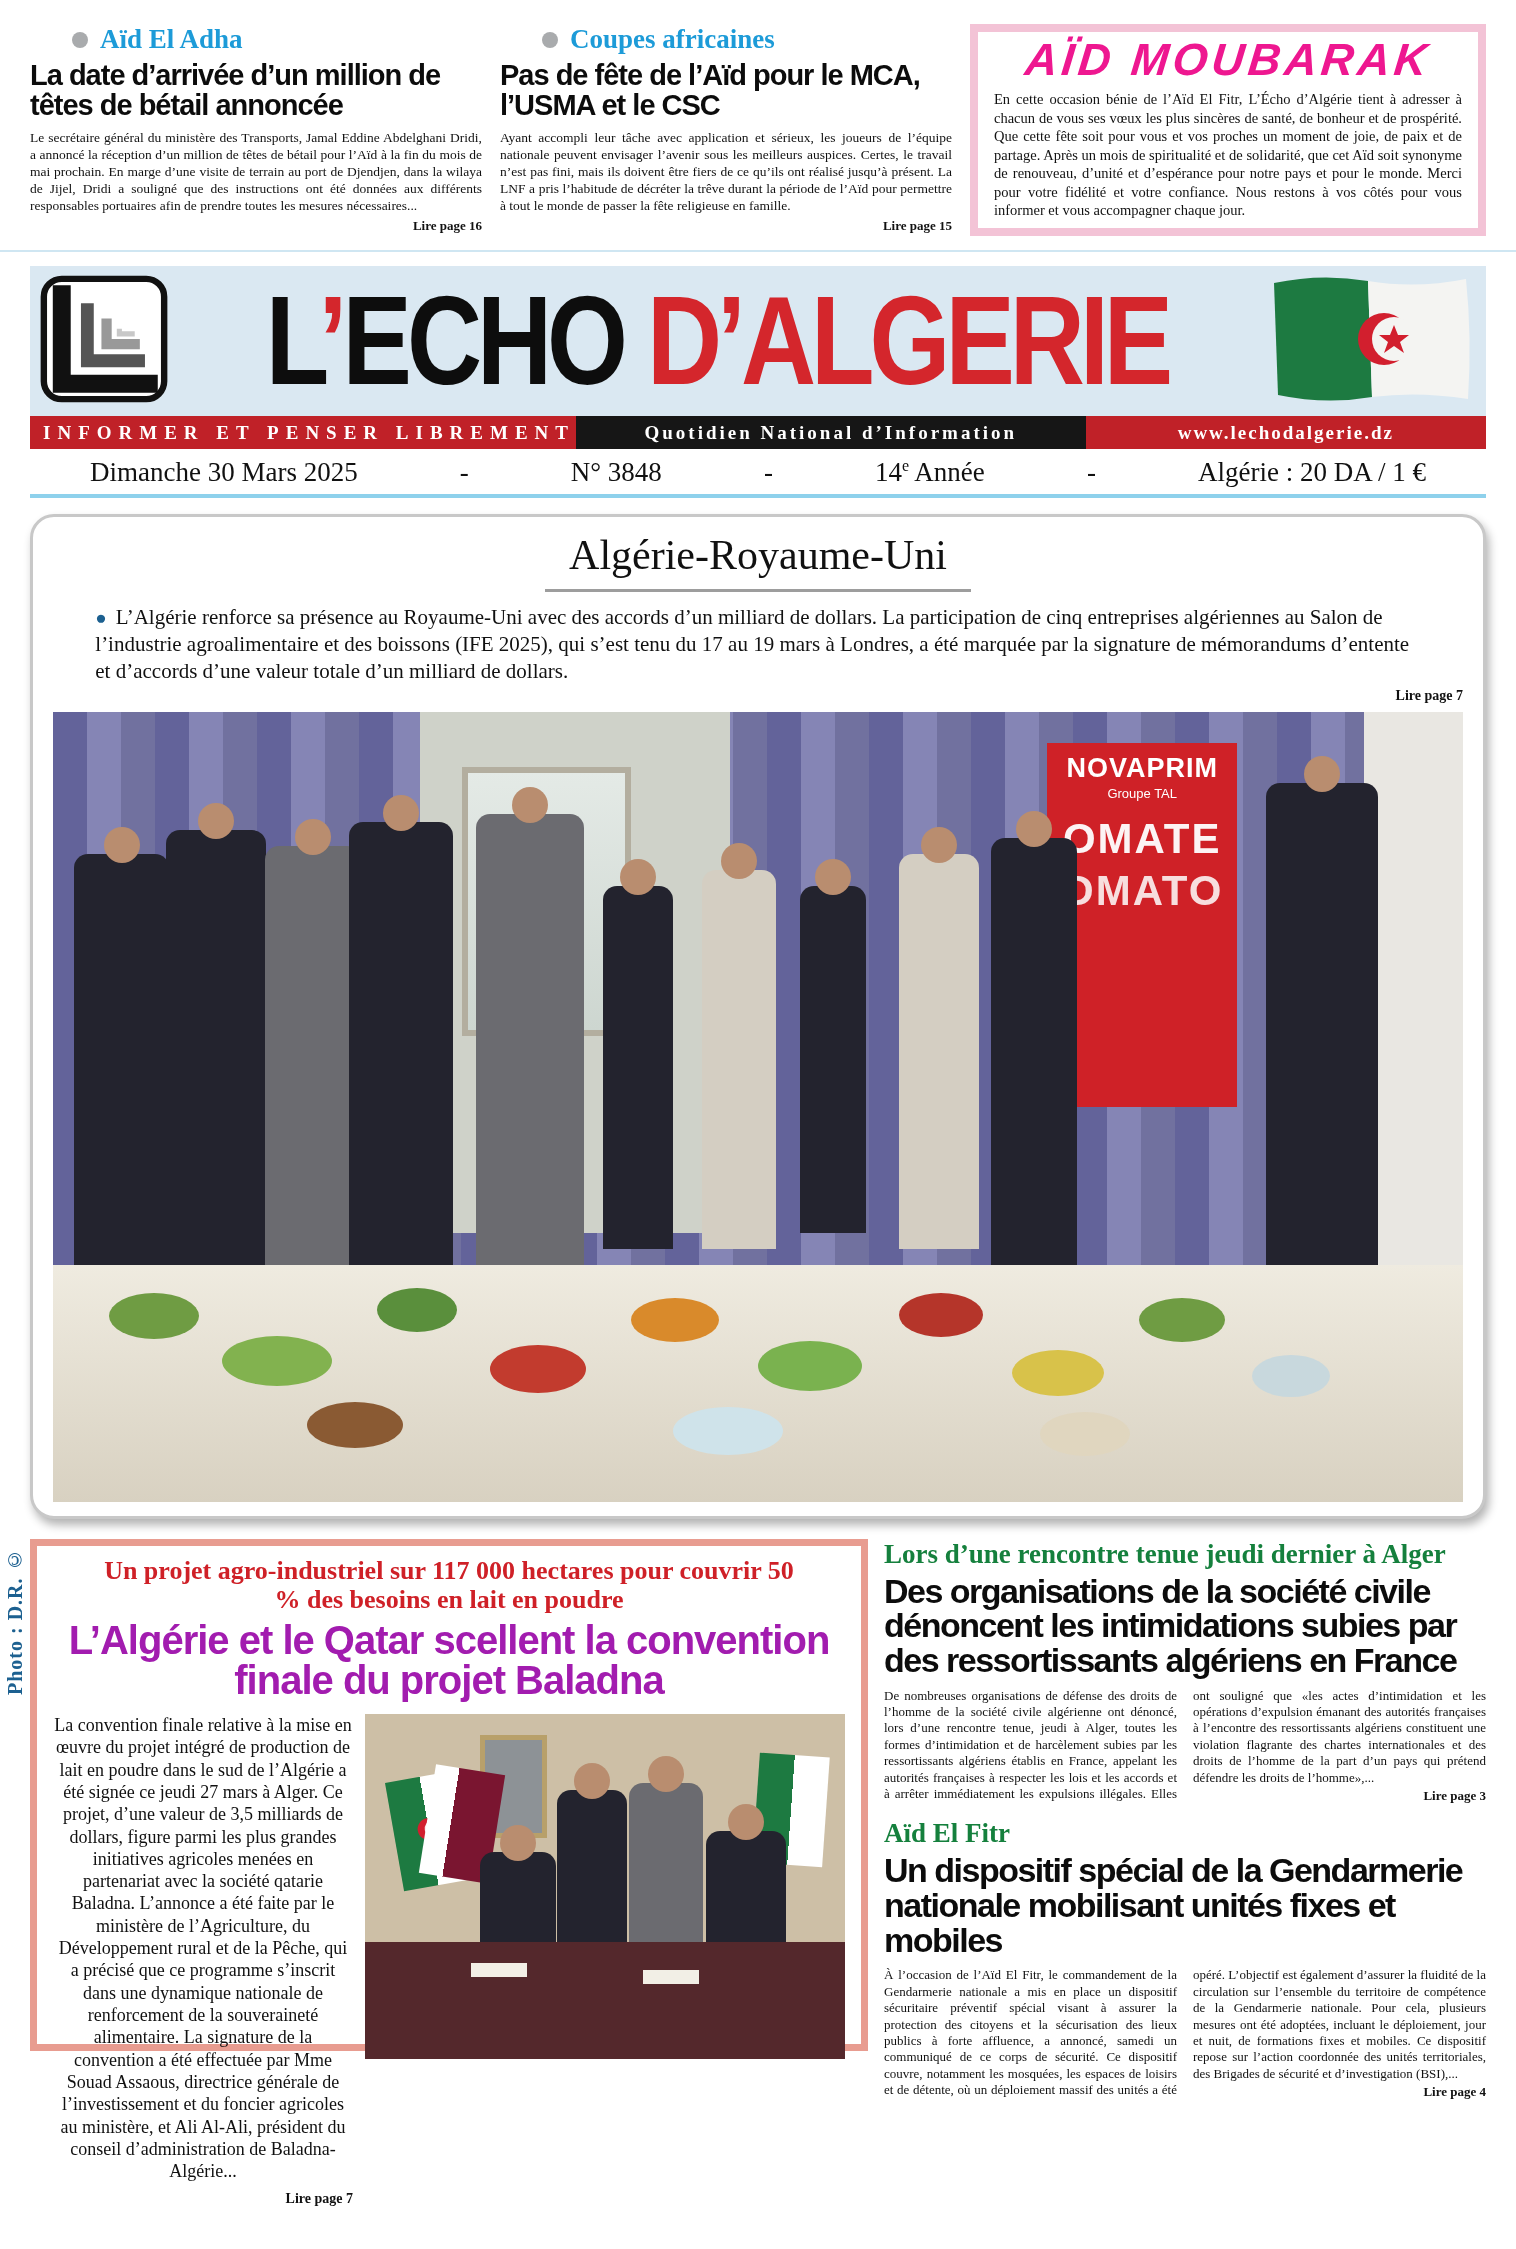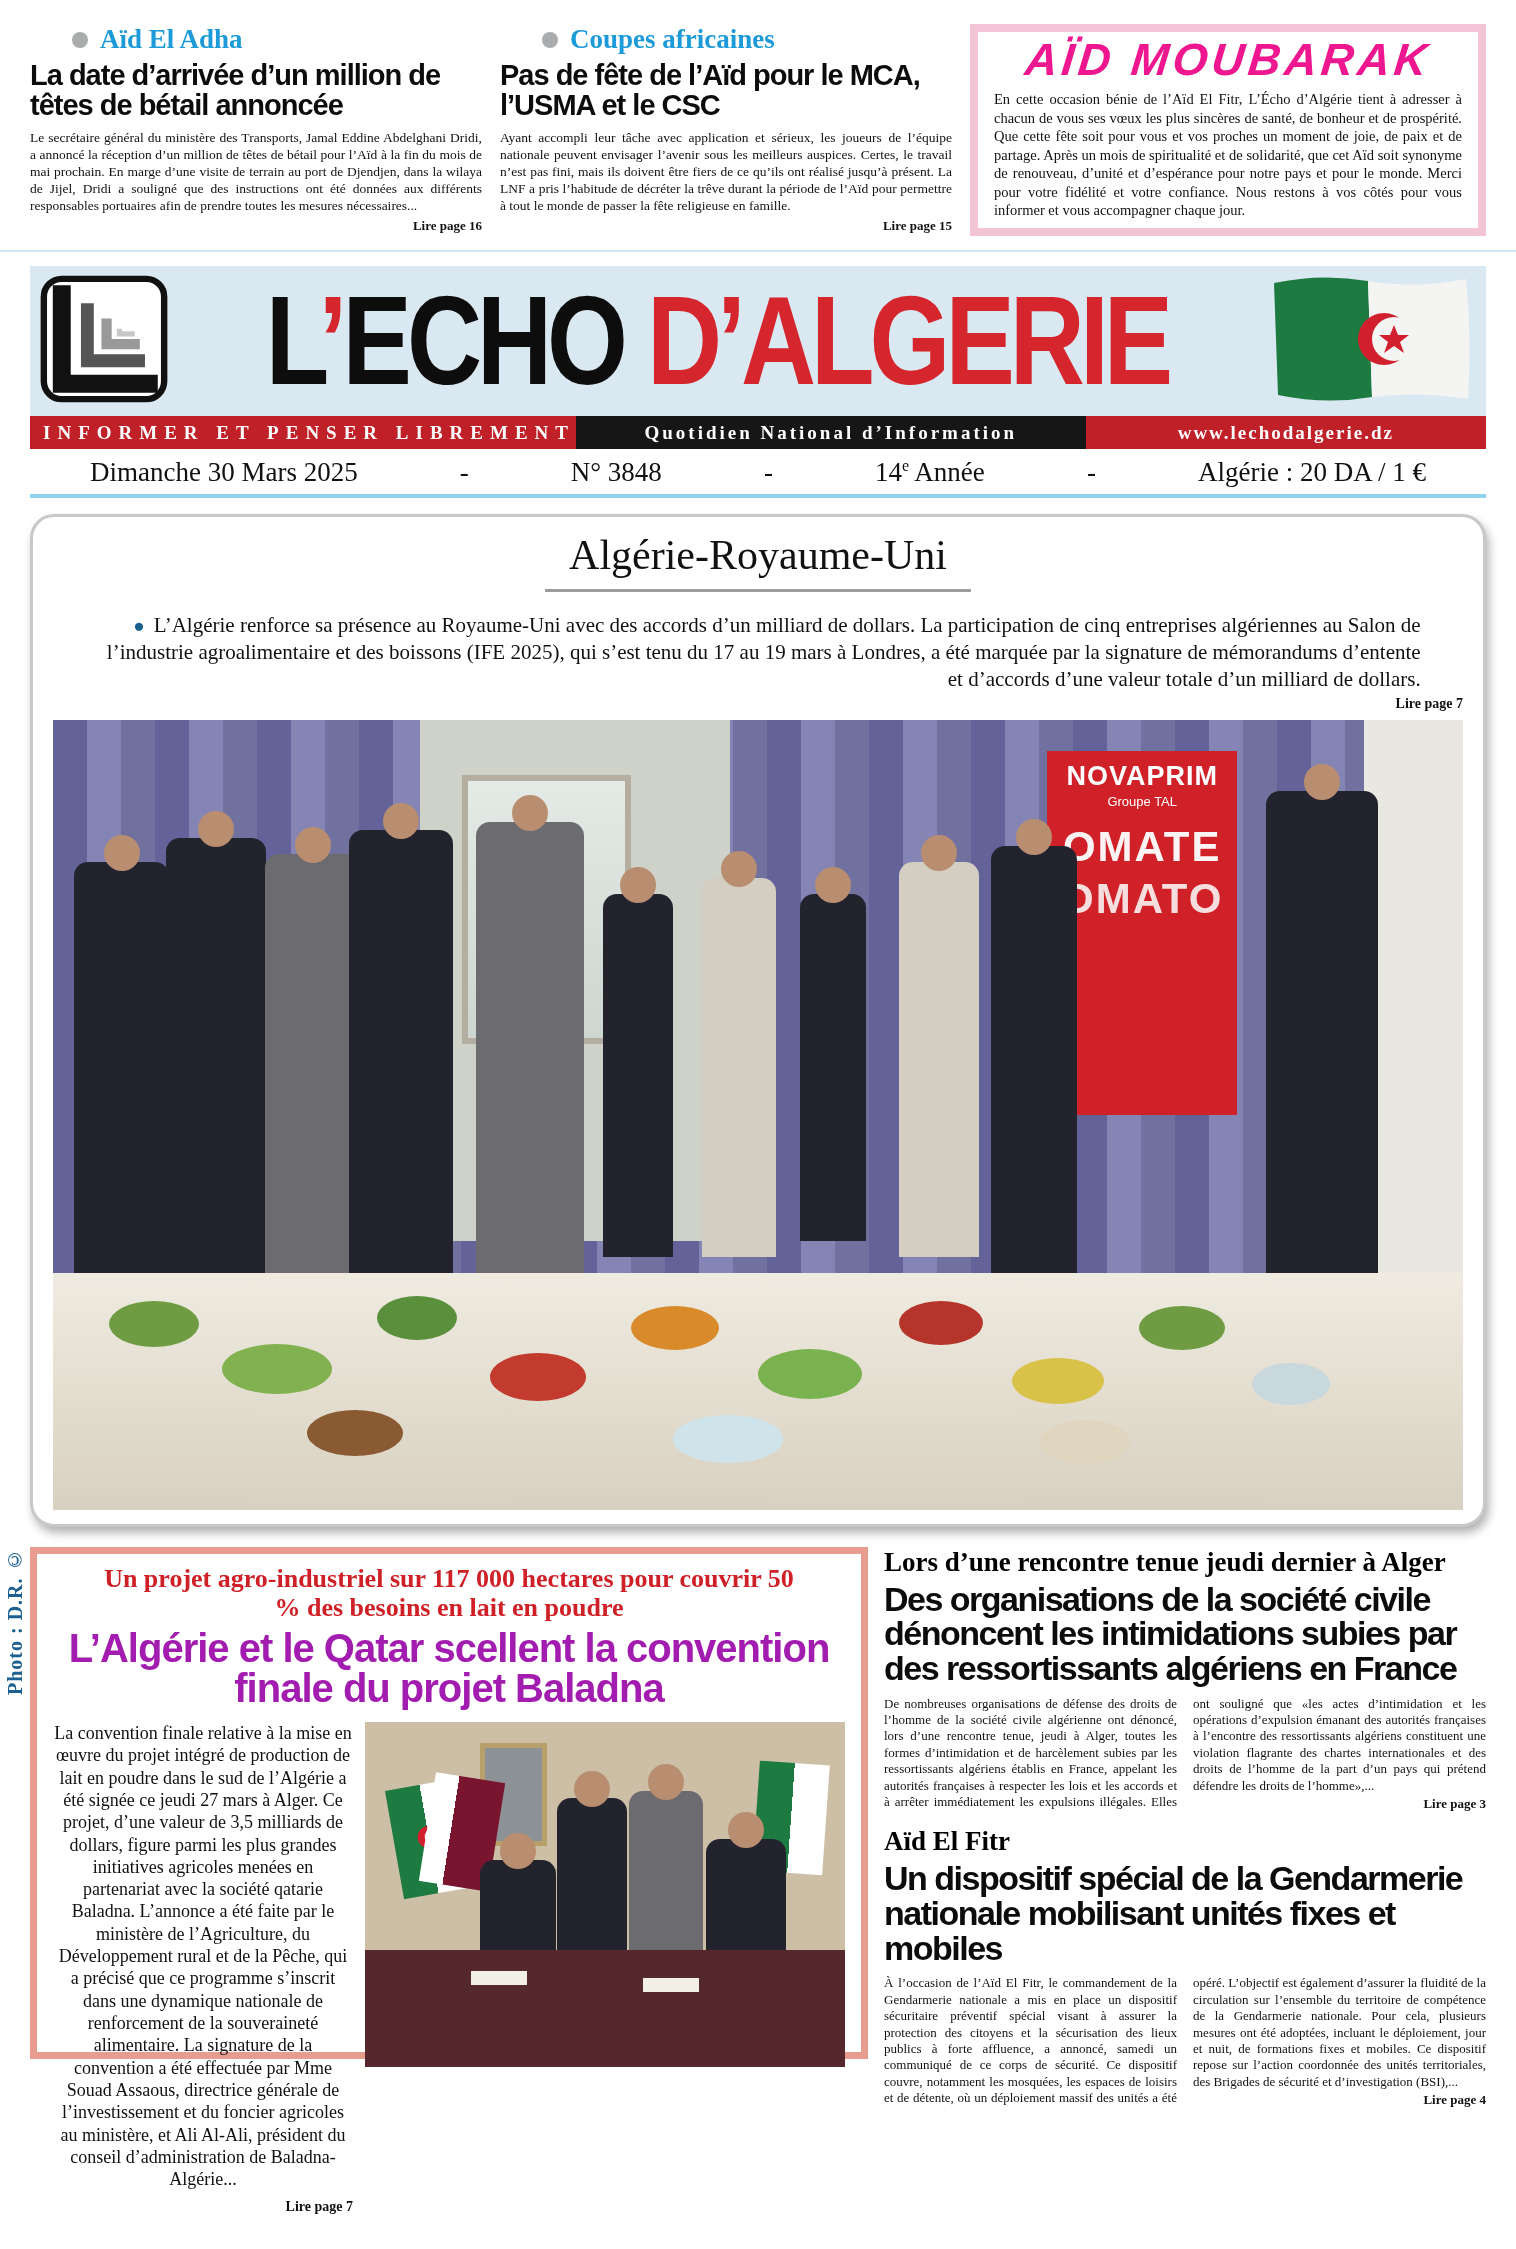--- a/index.html
+++ b/index.html
@@ -47,21 +47,21 @@
     padding:8px 60px 6px; font-size:27px; border-bottom:4px solid #8ed1ec; }
   .dateline sup { font-size:16px; }
 
   
   .main-story { margin:16px 30px 0; border:3px solid #c8c8c8; border-radius:24px;
     box-shadow:3px 6px 10px rgba(0,0,0,.3); padding:14px 20px 14px; background:#fff; }
   .main-kicker { text-align:center; font-size:42px; }
   .main-kicker span { display:inline-block; border-bottom:3px solid #9d9d9d; padding:0 24px 10px; }
   .main-headline { text-align:center; font-family:"Liberation Sans", sans-serif; font-weight:bold;
     font-size:74px; letter-spacing:-3px; line-height:1.02; color:#1c6090; margin-top:10px; }
-  .standfirst { width:94%; margin:20px auto 0; text-align:right; font-size:21px; line-height:1.3; }
+  .standfirst { width:94%; margin:12px auto 0; text-align:left; font-size:21px; line-height:1.3; }
   .sf-bullet { color:#1c6090; font-size:19px; margin-right:9px; }
   .main-readmore { text-align:right; font-weight:bold; font-size:14px; margin-top:2px; }
 
   .main-photo { position:relative; margin-top:8px; height:790px; overflow:hidden;
     background:repeating-linear-gradient(90deg,#63639a 0 34px,#8585b5 34px 68px,#71719f 68px 102px); }
   .photo-wall { position:absolute; left:26%; top:0; width:22%; height:66%; background:#cfd2c9; }
   .photo-window { position:absolute; left:29%; top:7%; width:12%; height:34%; background:
     linear-gradient(#e4eae6,#cdd6d0); border:6px solid #b3ae9f; }
   .white-wall { position:absolute; right:0; top:0; width:7%; height:100%; background:#e9e7e2; }
   .novaprim-banner { position:absolute; left:70.5%; top:4%; width:13.5%; height:46%;
@@ -105,21 +105,21 @@
   .flag-dz b:after { content:""; position:absolute; left:7px; top:3px; width:17px; height:17px;
     border-radius:50%; background:#fff; mix-blend-mode:normal; opacity:.9; }
   .flag-qa { left:13%; top:16%; transform:rotate(9deg);
     background:linear-gradient(90deg,#fff 0 34%,#7a1530 34% 100%); }
   .flag-dz2 { right:4%; top:12%; transform:rotate(4deg);
     background:linear-gradient(90deg,#1d7a41 0 50%,#fff 50% 100%); }
   .signing-table { position:absolute; left:0; bottom:0; width:100%; height:34%; background:#54282c; }
   .paper { position:absolute; background:#f2efe6; width:56px; height:14px; }
 
   .right-col { flex:1; }
-  .gray-kicker { color:#000000; font-weight:bold; font-size:27px; }
+  .gray-kicker { color:#15803d; font-weight:bold; font-size:27px; }
   .rc-headline { font-family:"Liberation Sans", sans-serif; font-weight:bold; font-size:34px;
     line-height:1.02; letter-spacing:-1.5px; margin-top:4px; color:#0c0c0c; }
   .rc-body { margin-top:10px; column-count:2; column-gap:16px; font-size:13px; line-height:1.26;
     text-align:justify; }
   .rc-readmore { text-align:right; font-weight:bold; font-size:13px; margin-top:2px; }
   .section-gap { margin-top:14px; }
 </style>
 </head>
 <body>
 

